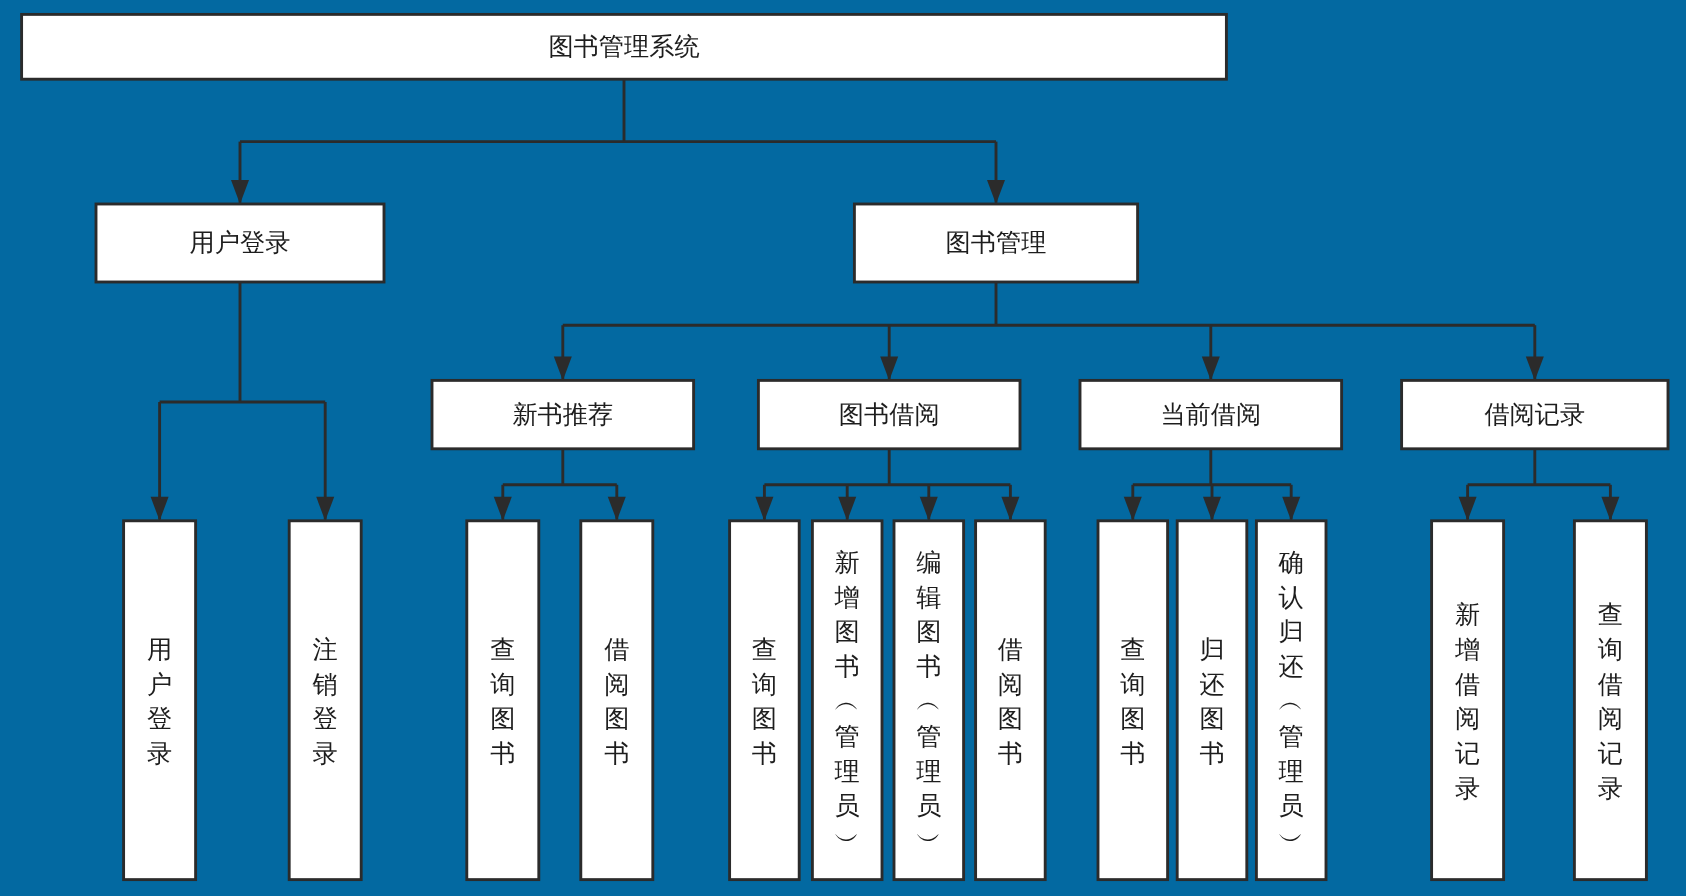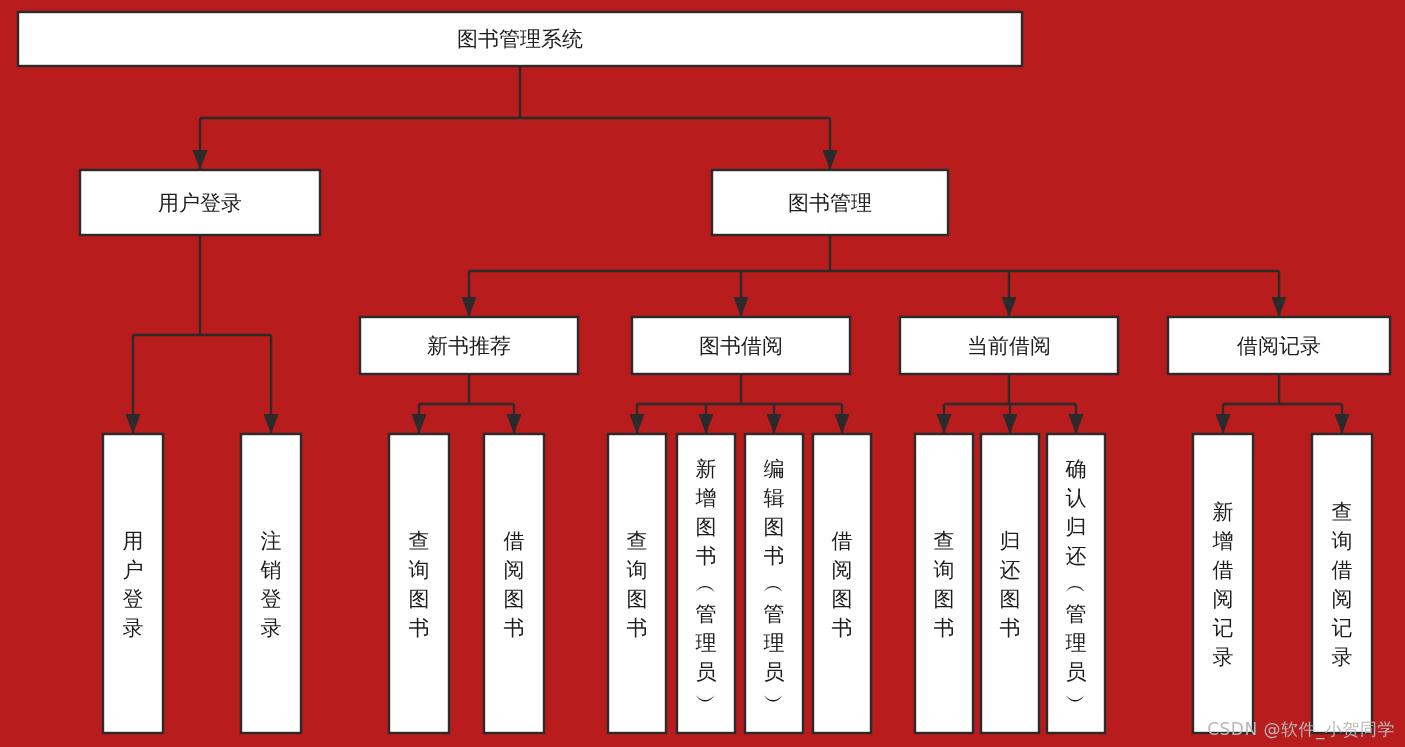--- a/index.html
+++ b/index.html
@@ -11,21 +11,21 @@
   body {
     width: 1405px;
     height: 747px;
     font-family: "DejaVu Sans", "Liberation Sans", sans-serif;
     overflow: hidden;
   }
   #diagram-root {
     position: relative;
     width: 1405px;
     height: 747px;
-    background: #b91c1c;
+    background: #0369a1;
   }
   svg#tree-svg {
     position: absolute;
     left: 0;
     top: 0;
     width: 1405px;
     height: 747px;
     display: block;
   }
   .node-box {
@@ -205,14 +205,13 @@
           <rect x="1193" y="434" width="60" height="299" class="node-box"></rect>
           <text x="1223" class="node-label-v" y="519.12"><tspan x="1223" dy="0">新</tspan><tspan x="1223" dy="29">增</tspan><tspan x="1223" dy="29">借</tspan><tspan x="1223" dy="29">阅</tspan><tspan x="1223" dy="29">记</tspan><tspan x="1223" dy="29">录</tspan></text>
         </g>
         <g>
           <rect x="1312" y="434" width="60" height="299" class="node-box"></rect>
           <text x="1342" class="node-label-v" y="519.12"><tspan x="1342" dy="0">查</tspan><tspan x="1342" dy="29">询</tspan><tspan x="1342" dy="29">借</tspan><tspan x="1342" dy="29">阅</tspan><tspan x="1342" dy="29">记</tspan><tspan x="1342" dy="29">录</tspan></text>
         </g>
       </g>
   </svg>
 
-  <div class="watermark">CSDN @软件_小贺同学</div>
 </div>
 
 </body></html>

